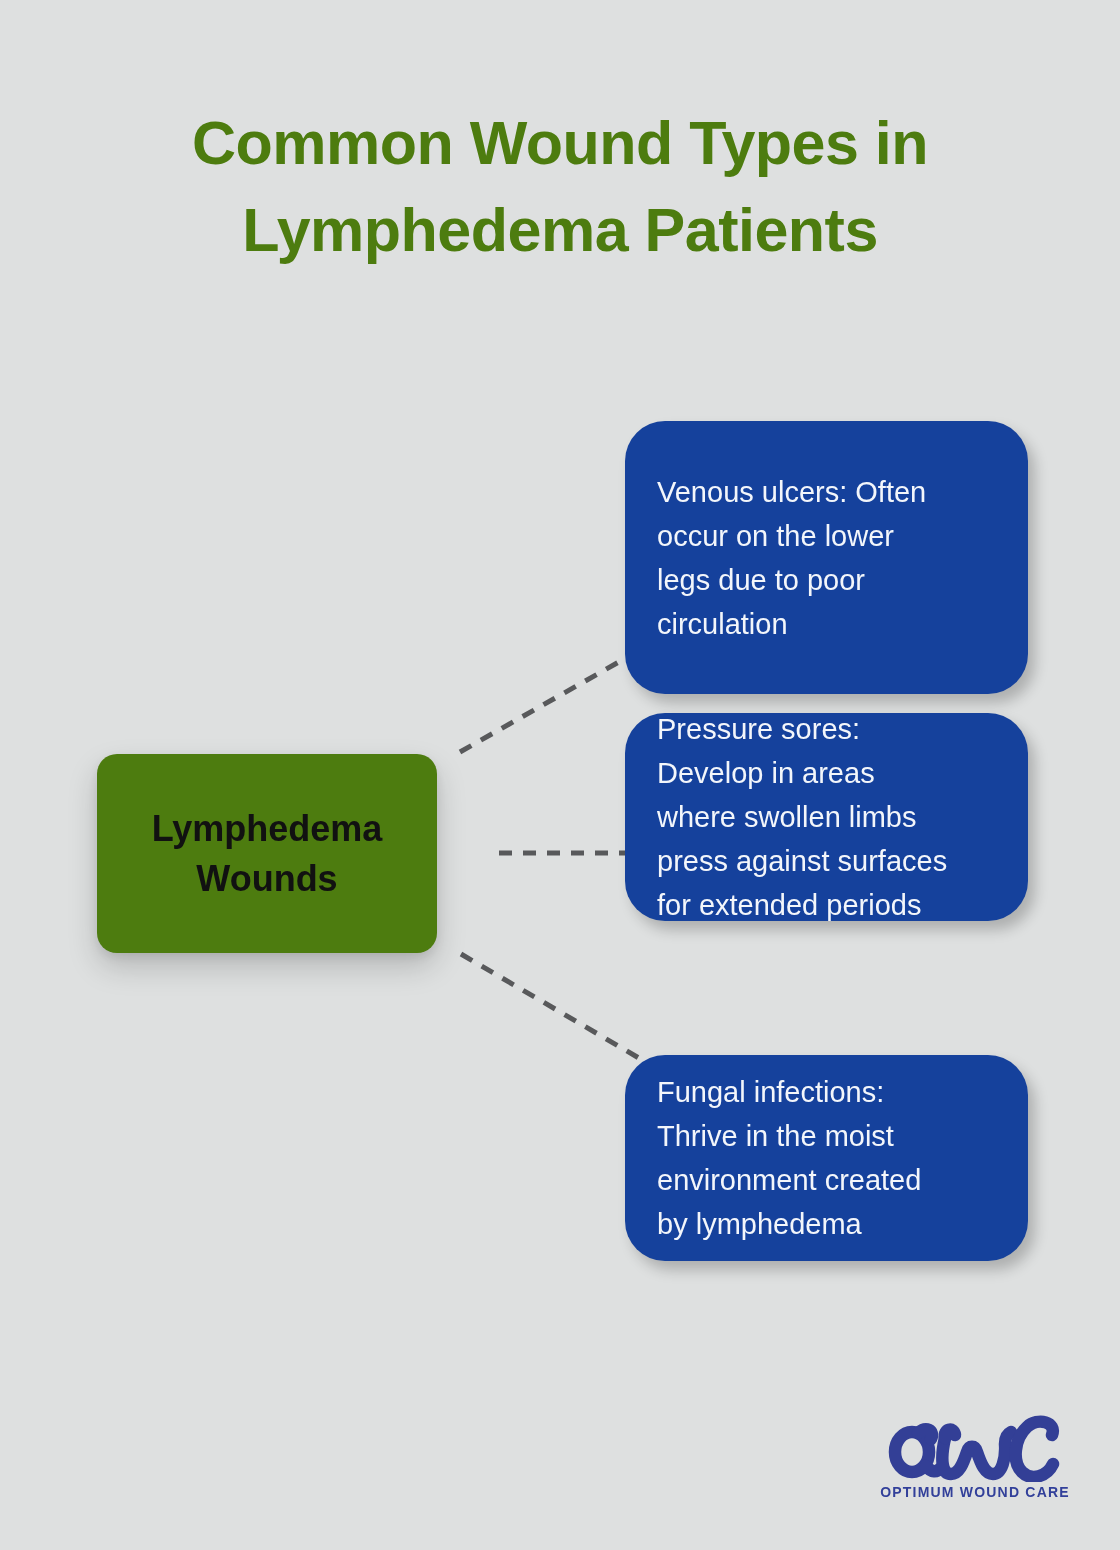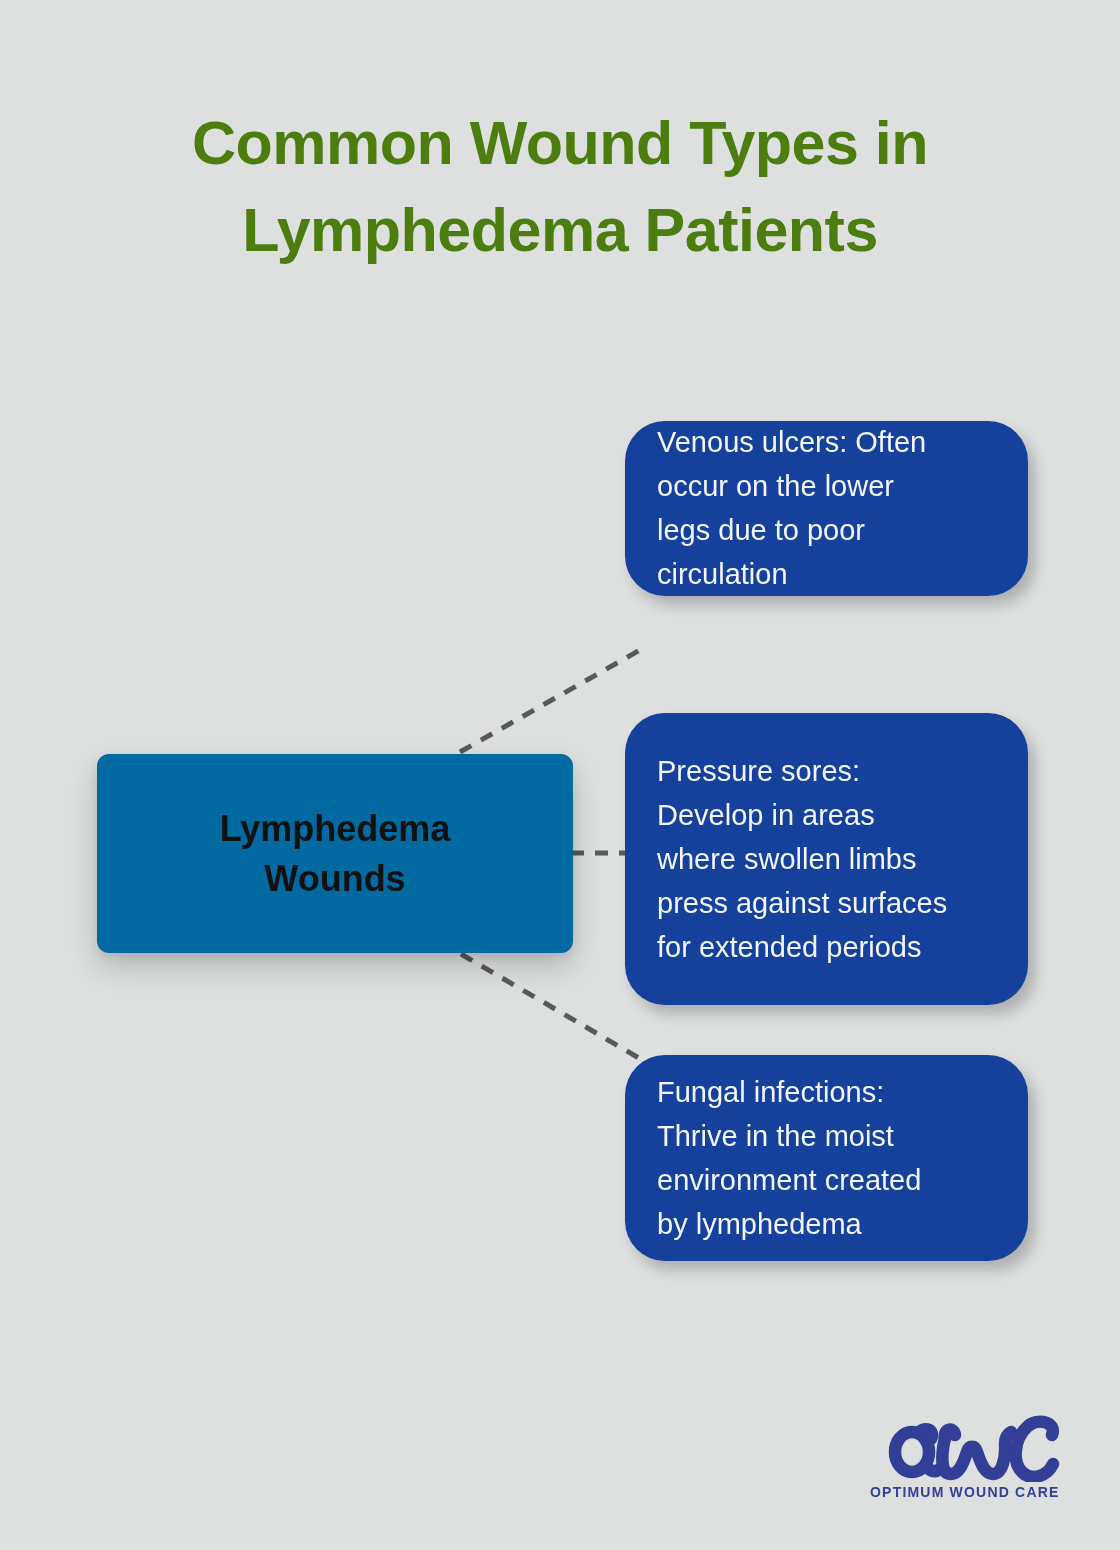--- a/index.html
+++ b/index.html
@@ -46,24 +46,24 @@
     stroke: #58595b;
     stroke-width: 5;
     stroke-dasharray: 13 11;
   }
 
   
   .center-node {
     position: absolute;
     left: 97px;
     top: 754px;
-    width: 476px;
+    width: 340px;
     height: 199px;
-    background: #0369a1;
-    border-radius: 12px;
+    background: #4d7c0f;
+    border-radius: 20px;
     box-shadow: 0 14px 30px rgba(0,0,0,0.18), 0 4px 10px rgba(0,0,0,0.08);
     display: flex;
     align-items: center;
     justify-content: center;
   }
   .center-label {
     font-size: 36px;
     line-height: 50px;
     font-weight: 700;
     color: #111111;
@@ -76,37 +76,37 @@
     left: 625px;
     width: 403px;
     background: #15419c;
     border-radius: 40px;
     box-shadow: 7px 9px 14px rgba(0,0,0,0.22);
     display: flex;
     align-items: center;
     box-sizing: border-box;
     padding: 0 30px 0 32px;
   }
-  .branch-1 { top: 421px; height: 175px; align-items: flex-end; }
-  .branch-2 { top: 713px; height: 292px; }
+  .branch-1 { top: 421px; height: 273px; }
+  .branch-2 { top: 713px; height: 208px; }
   .branch-3 { top: 1055px; height: 206px; }
   .branch-text {
     font-size: 29px;
     line-height: 44px;
     font-weight: 400;
     color: #f3f6fb;
   }
 
   
   .logo {
     position: absolute;
     right: 40px;
     bottom: 50px;
     width: 210px;
-    text-align: left;
+    text-align: center;
   }
   .logo-script {
     display: block;
     margin: 0 auto 2px auto;
   }
   .logo-script path, .logo-script ellipse {
     fill: none;
     stroke: #333f96;
     stroke-width: 12.5;
     stroke-linecap: round;

